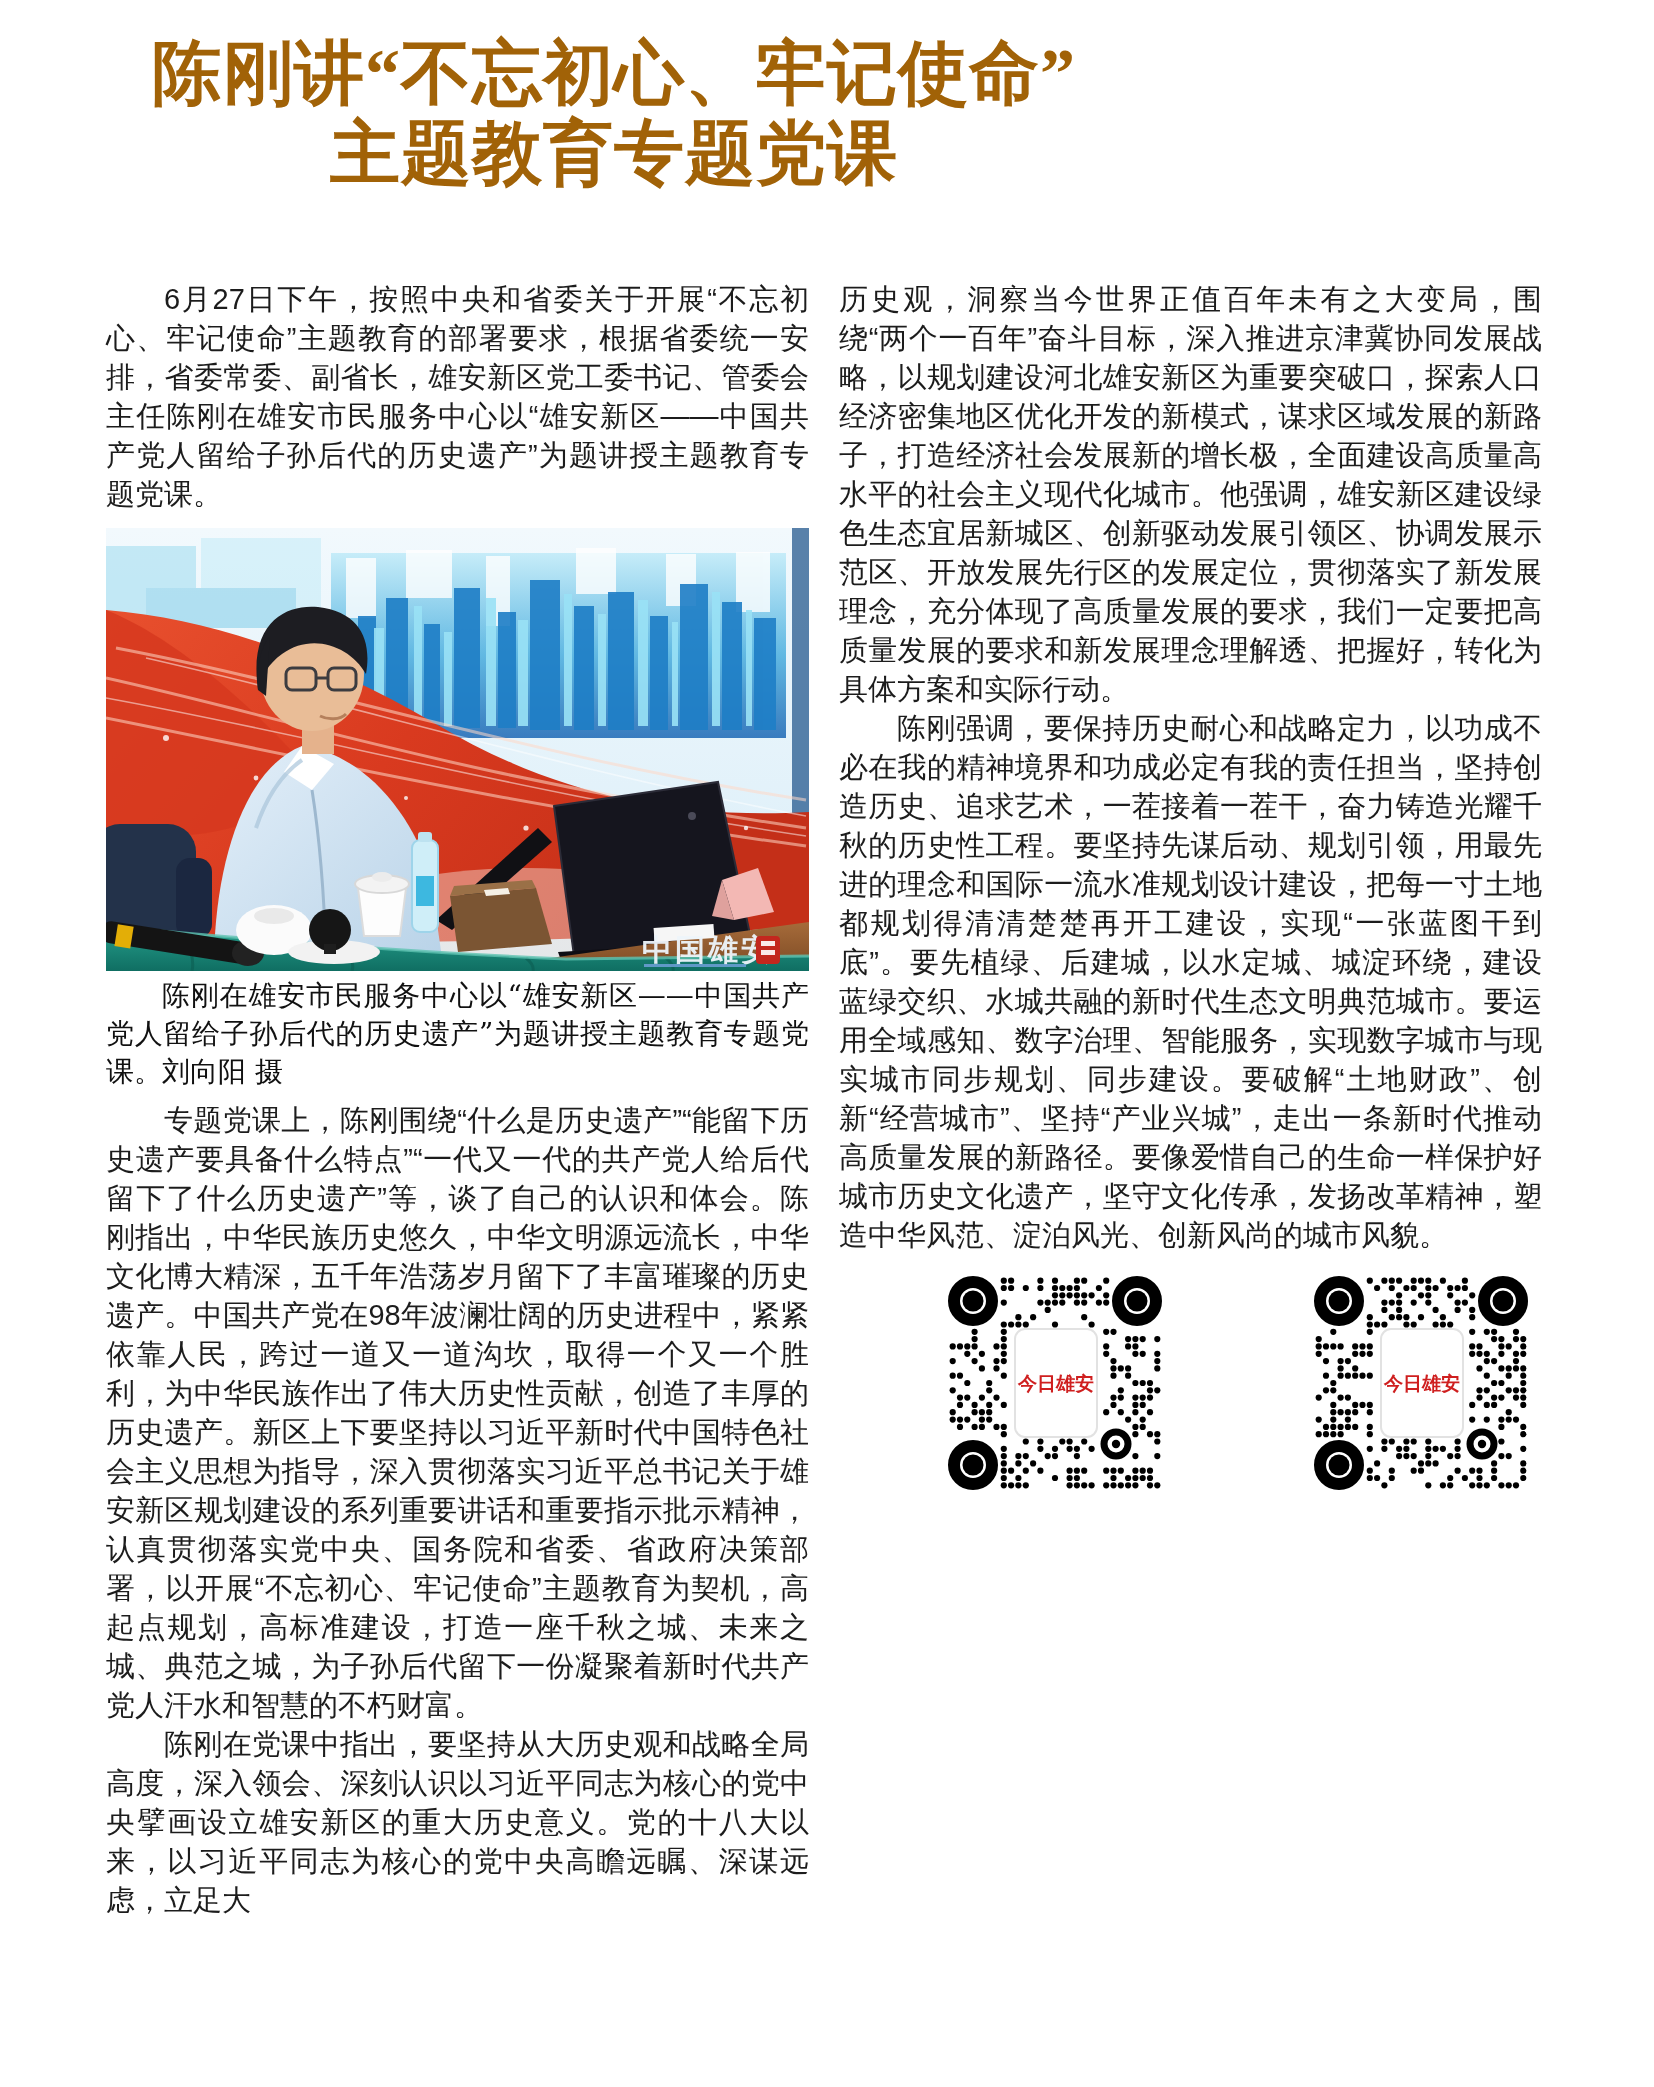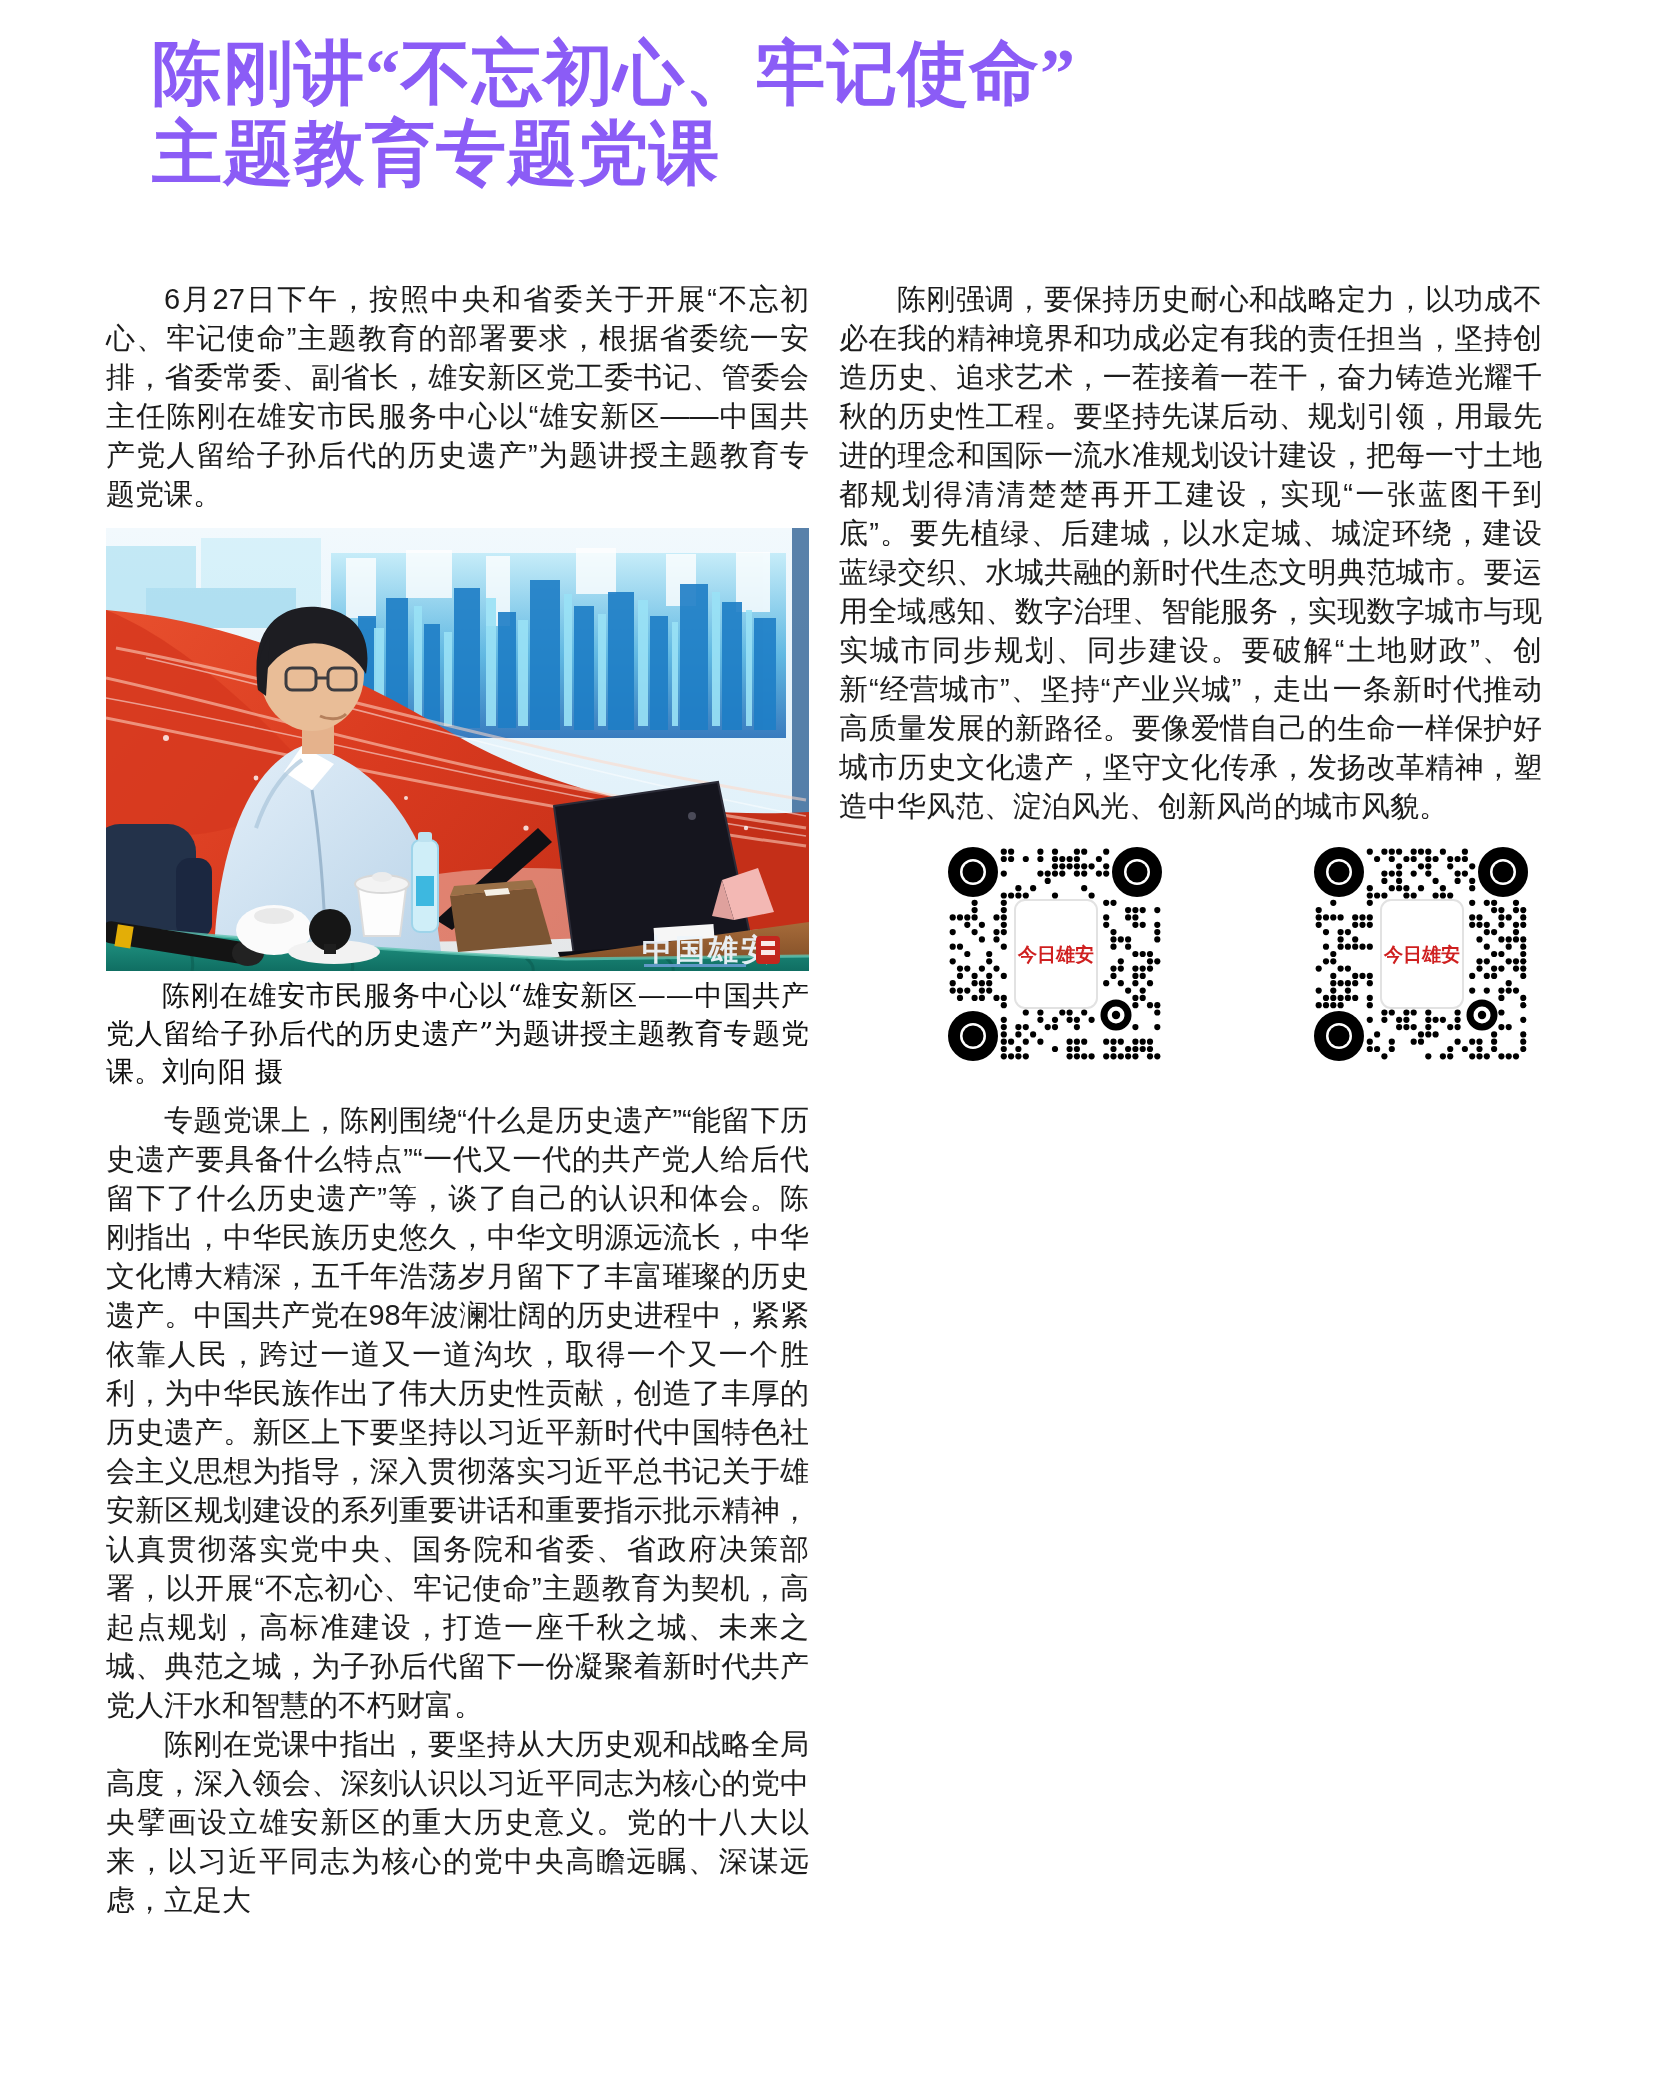--- a/index.html
+++ b/index.html
@@ -8,26 +8,27 @@
     width:1654px;height:2087px;
     background:#ffffff;
     overflow:hidden;
     font-family:"Liberation Sans", sans-serif;
     color:#1c1c1c;
   }
   .content{padding:34px 106px 0 106px;}
   h1.title{
     margin:0 0 4px 46px;
     width:fit-content;
+    text-align:center;
     font-family:"Liberation Serif", serif;
     font-weight:700;
     font-size:70px;
     line-height:80px;
     letter-spacing:1px;
-    color:#8b5cf6;
+    color:#a16207;
   }
   h1.title span{display:block;}
   .columns{
     display:flex;
     gap:30px;
     margin-top:86px;
     align-items:flex-start;
   }
   .col{width:703px;}
   p.body{
@@ -268,20 +269,21 @@
           </svg>
         </figure>
 
         <p class="caption"><span>陈刚在雄安市民服务中心以“雄安新区——中国共产党人留给子孙后代的历史遗产”为题讲授主题教育专题党课。</span><span>刘向阳 摄</span></p>
 
         <p class="body indent">专题党课上，陈刚围绕“什么是历史遗产”“能留下历史遗产要具备什么特点”“一代又一代的共产党人给后代留下了什么历史遗产”等，谈了自己的认识和体会。陈刚指出，中华民族历史悠久，中华文明源远流长，中华文化博大精深，五千年浩荡岁月留下了丰富璀璨的历史遗产。中国共产党在98年波澜壮阔的历史进程中，紧紧依靠人民，跨过一道又一道沟坎，取得一个又一个胜利，为中华民族作出了伟大历史性贡献，创造了丰厚的历史遗产。新区上下要坚持以习近平新时代中国特色社会主义思想为指导，深入贯彻落实习近平总书记关于雄安新区规划建设的系列重要讲话和重要指示批示精神，认真贯彻落实党中央、国务院和省委、省政府决策部署，以开展“不忘初心、牢记使命”主题教育为契机，高起点规划，高标准建设，打造一座千秋之城、未来之城、典范之城，为子孙后代留下一份凝聚着新时代共产党人汗水和智慧的不朽财富。</p>
         <p class="body indent">陈刚在党课中指出，要坚持从大历史观和战略全局高度，深入领会、深刻认识以习近平同志为核心的党中央擘画设立雄安新区的重大历史意义。党的十八大以来，以习近平同志为核心的党中央高瞻远瞩、深谋远虑，立足大</p>
       </div>
 
       <div class="col">
+        <p class="body">历史观，洞察当今世界正值百年未有之大变局，围绕“两个一百年”奋斗目标，深入推进京津冀协同发展战略，以规划建设河北雄安新区为重要突破口，探索人口经济密集地区优化开发的新模式，谋求区域发展的新路子，打造经济社会发展新的增长极，全面建设高质量高水平的社会主义现代化城市。他强调，雄安新区建设绿色生态宜居新城区、创新驱动发展引领区、协调发展示范区、开放发展先行区的发展定位，贯彻落实了新发展理念，充分体现了高质量发展的要求，我们一定要把高质量发展的要求和新发展理念理解透、把握好，转化为具体方案和实际行动。</p>
         <p class="body indent">陈刚强调，要保持历史耐心和战略定力，以功成不必在我的精神境界和功成必定有我的责任担当，坚持创造历史、追求艺术，一茬接着一茬干，奋力铸造光耀千秋的历史性工程。要坚持先谋后动、规划引领，用最先进的理念和国际一流水准规划设计建设，把每一寸土地都规划得清清楚楚再开工建设，实现“一张蓝图干到底”。要先植绿、后建城，以水定城、城淀环绕，建设蓝绿交织、水城共融的新时代生态文明典范城市。要运用全域感知、数字治理、智能服务，实现数字城市与现实城市同步规划、同步建设。要破解“土地财政”、创新“经营城市”、坚持“产业兴城”，走出一条新时代推动高质量发展的新路径。要像爱惜自己的生命一样保护好城市历史文化遗产，坚守文化传承，发扬改革精神，塑造中华风范、淀泊风光、创新风尚的城市风貌。</p>
 
         <div class="qr-row">
           <div class="qr-block">
             <svg id="qr1" width="242" height="232" viewBox="0 0 232 232" xmlns="http://www.w3.org/2000/svg">
                 <circle cx="64.8" cy="13.7" r="3.1" fill="#000"></circle>
                 <circle cx="72.1" cy="13.7" r="3.1" fill="#000"></circle>
                 <circle cx="101.4" cy="13.7" r="3.1" fill="#000"></circle>
                 <circle cx="116.0" cy="13.7" r="3.1" fill="#000"></circle>
                 <circle cx="137.9" cy="13.7" r="3.1" fill="#000"></circle>

